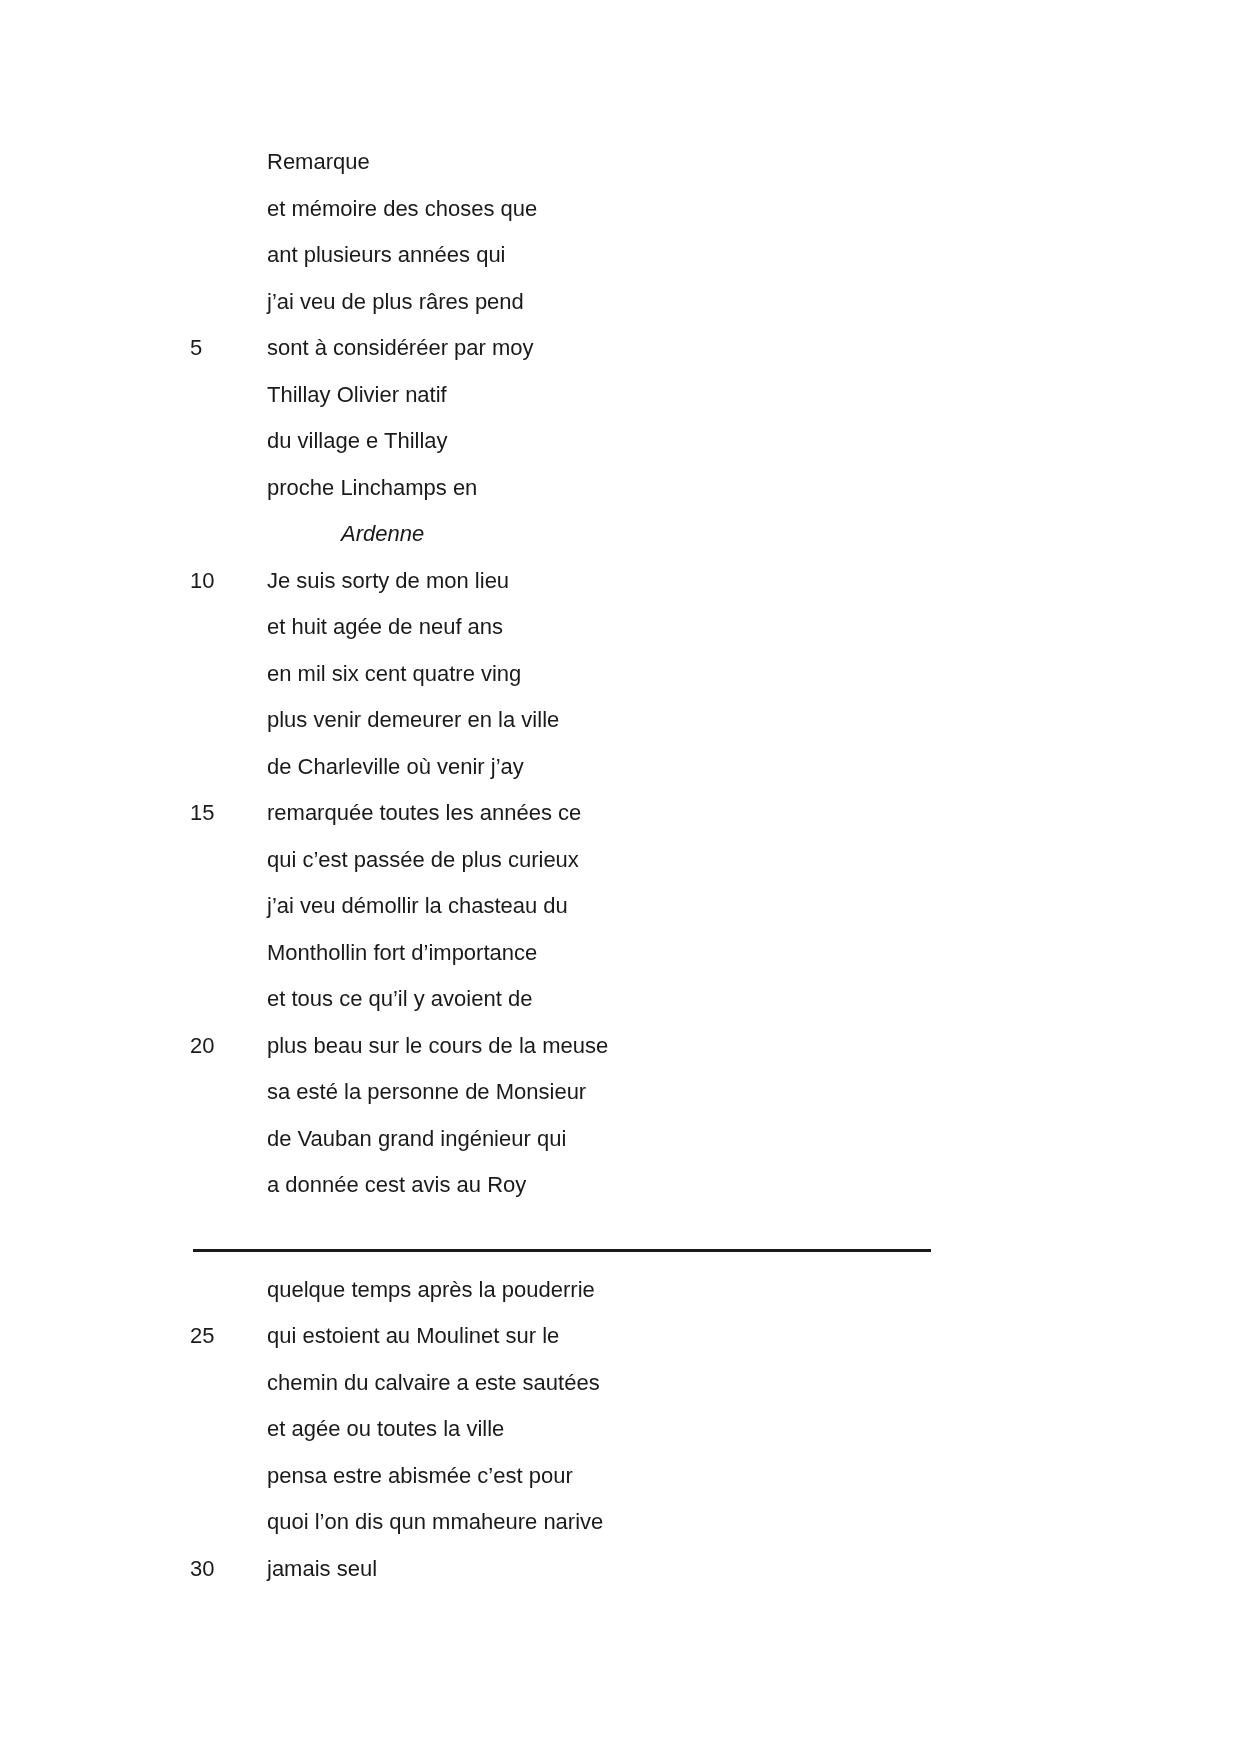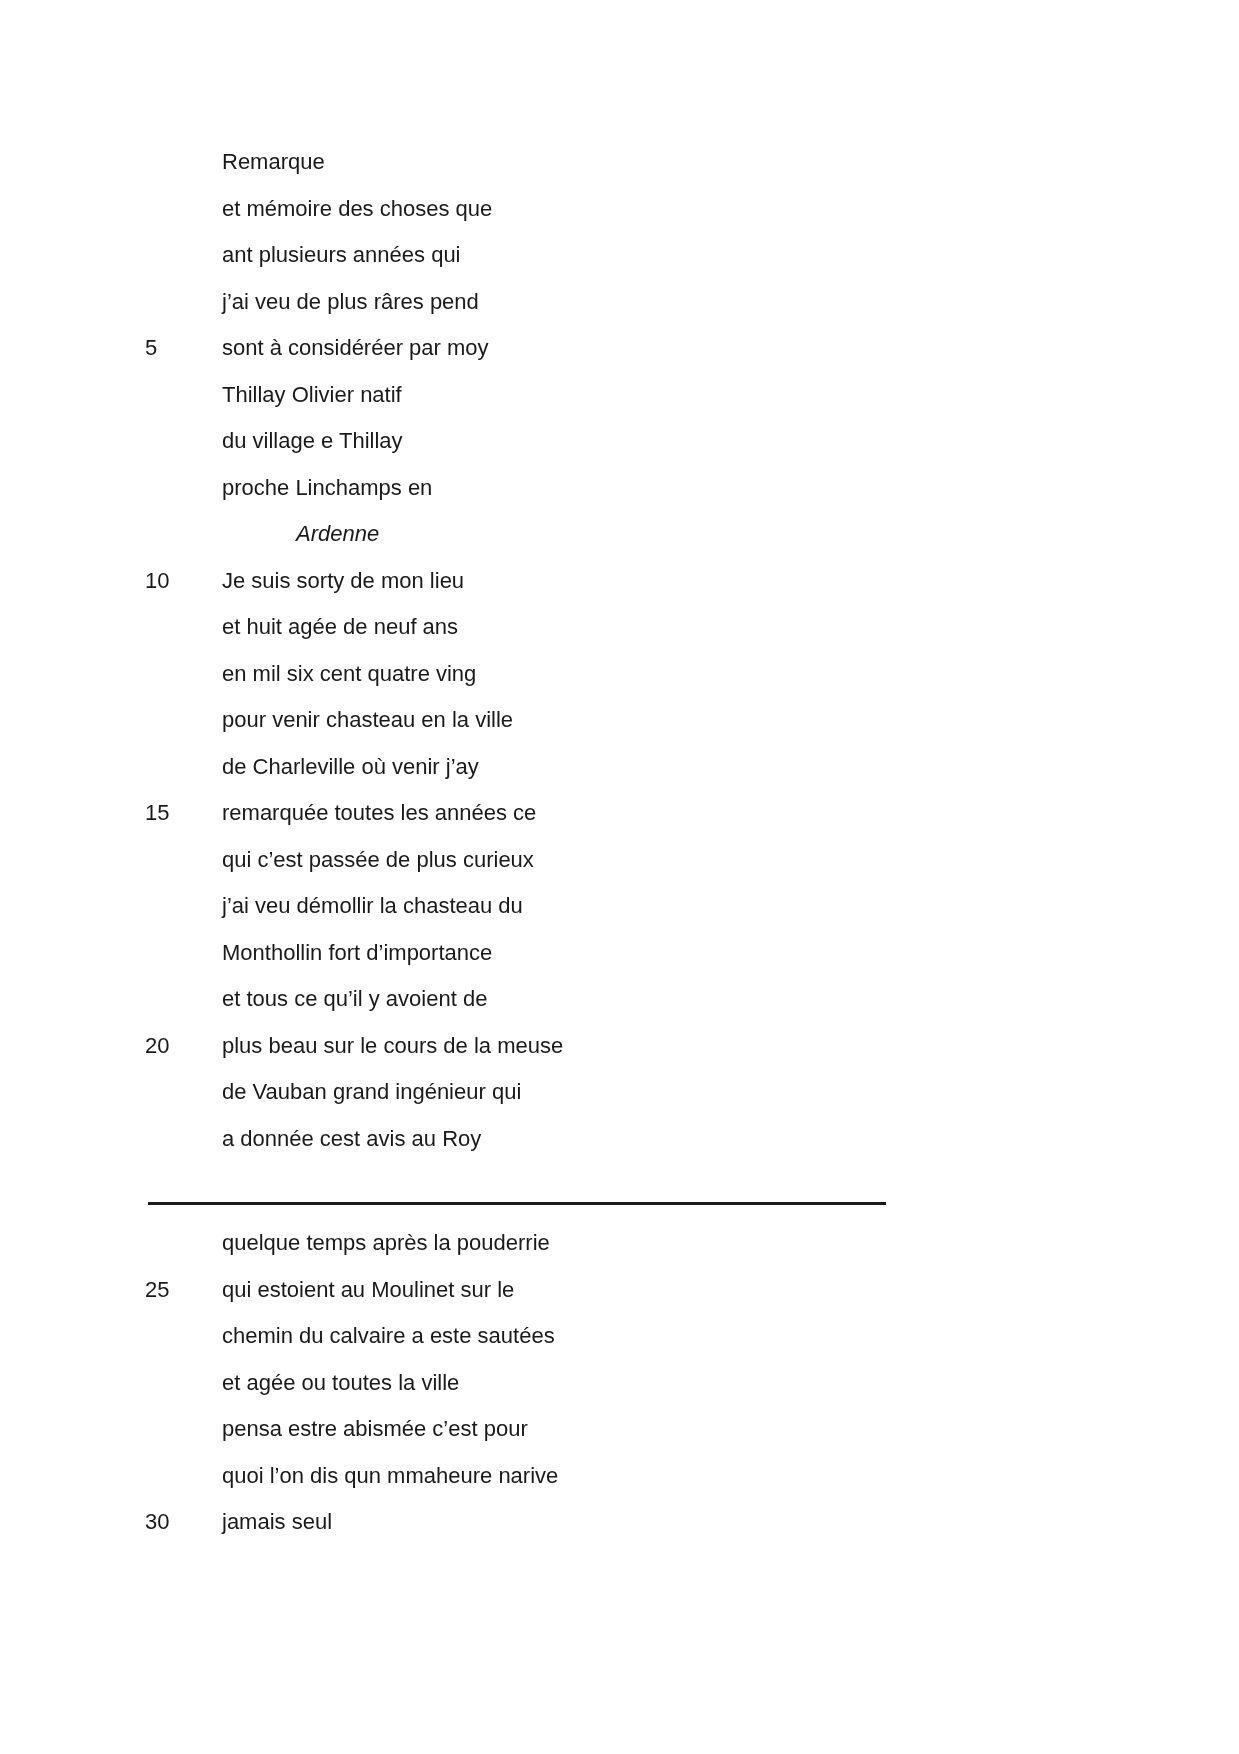--- a/index.html
+++ b/index.html
@@ -17,20 +17,21 @@
     margin: 0 auto;
     background: var(--page-bg, #ffffff);
     color: var(--text-color, #1a1a1a);
     overflow: hidden;
   }
   .content {
     position: absolute;
     top: 139px;
     left: 0;
     right: 0;
+    padding-left: 45px;
   }
   .line {
     position: relative;
     height: 46.5px;
     line-height: 46.5px;
     font-size: 22px;
     white-space: nowrap;
   }
   .line .num {
     position: absolute;
@@ -91,21 +92,21 @@
           <span class="num">10</span>
           <span class="text">Je suis sorty de mon lieu</span>
         </div>
         <div class="line">
           <span class="text">et huit agée de neuf ans</span>
         </div>
         <div class="line">
           <span class="text">en mil six cent quatre ving</span>
         </div>
         <div class="line">
-          <span class="text">pour venir chasteau en la ville</span>
+          <span class="text">plus venir demeurer en la ville</span>
         </div>
         <div class="line">
           <span class="text">de Charleville où venir j’ay</span>
         </div>
         <div class="line">
           <span class="num">15</span>
           <span class="text">remarquée toutes les années ce</span>
         </div>
         <div class="line">
           <span class="text">qui c’est passée de plus curieux</span>
@@ -115,20 +116,23 @@
         </div>
         <div class="line">
           <span class="text">Monthollin fort d’importance</span>
         </div>
         <div class="line">
           <span class="text">et tous ce qu’il y avoient de</span>
         </div>
         <div class="line">
           <span class="num">20</span>
           <span class="text">plus beau sur le cours de la meuse</span>
+        </div>
+        <div class="line">
+          <span class="text">sa esté la personne de Monsieur</span>
         </div>
         <div class="line">
           <span class="text">de Vauban grand ingénieur qui</span>
         </div>
         <div class="line">
           <span class="text">a donnée cest avis au Roy</span>
         </div>
       </section>
       <div class="divider"></div>
       <section class="block">

